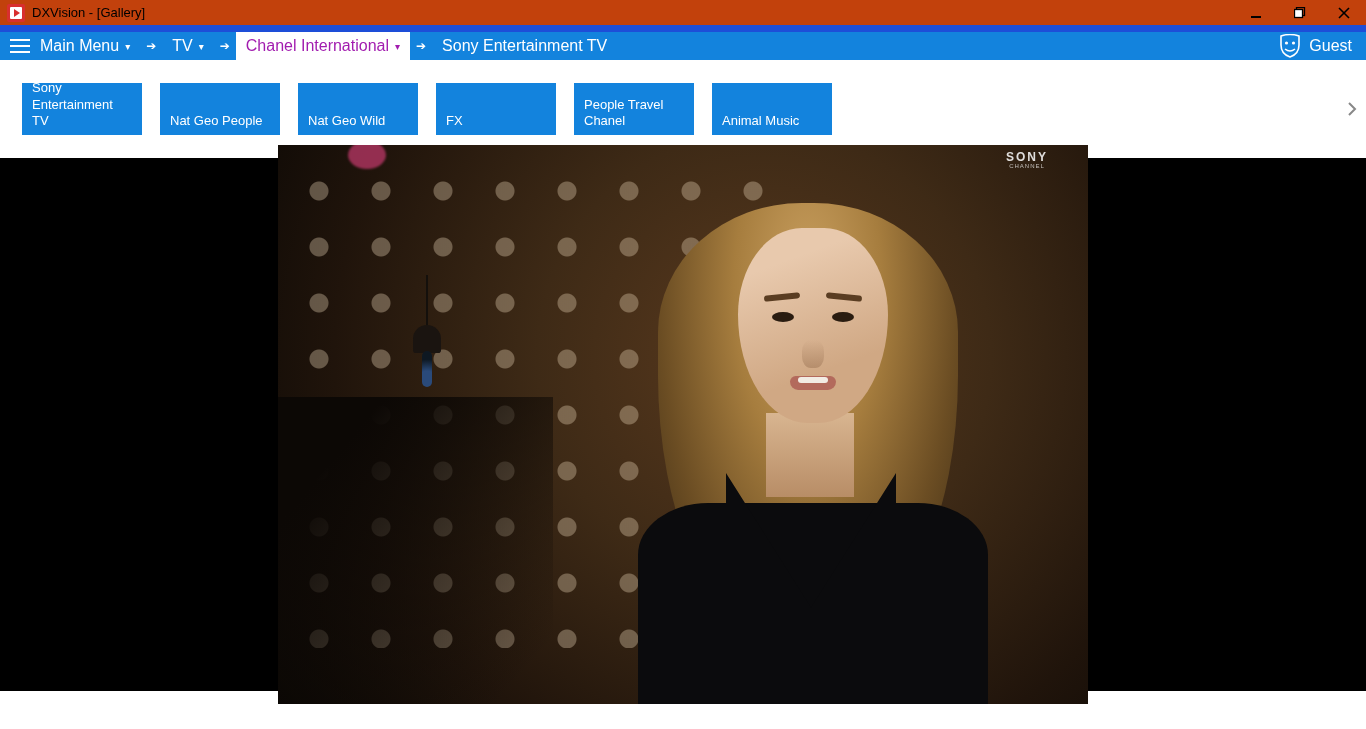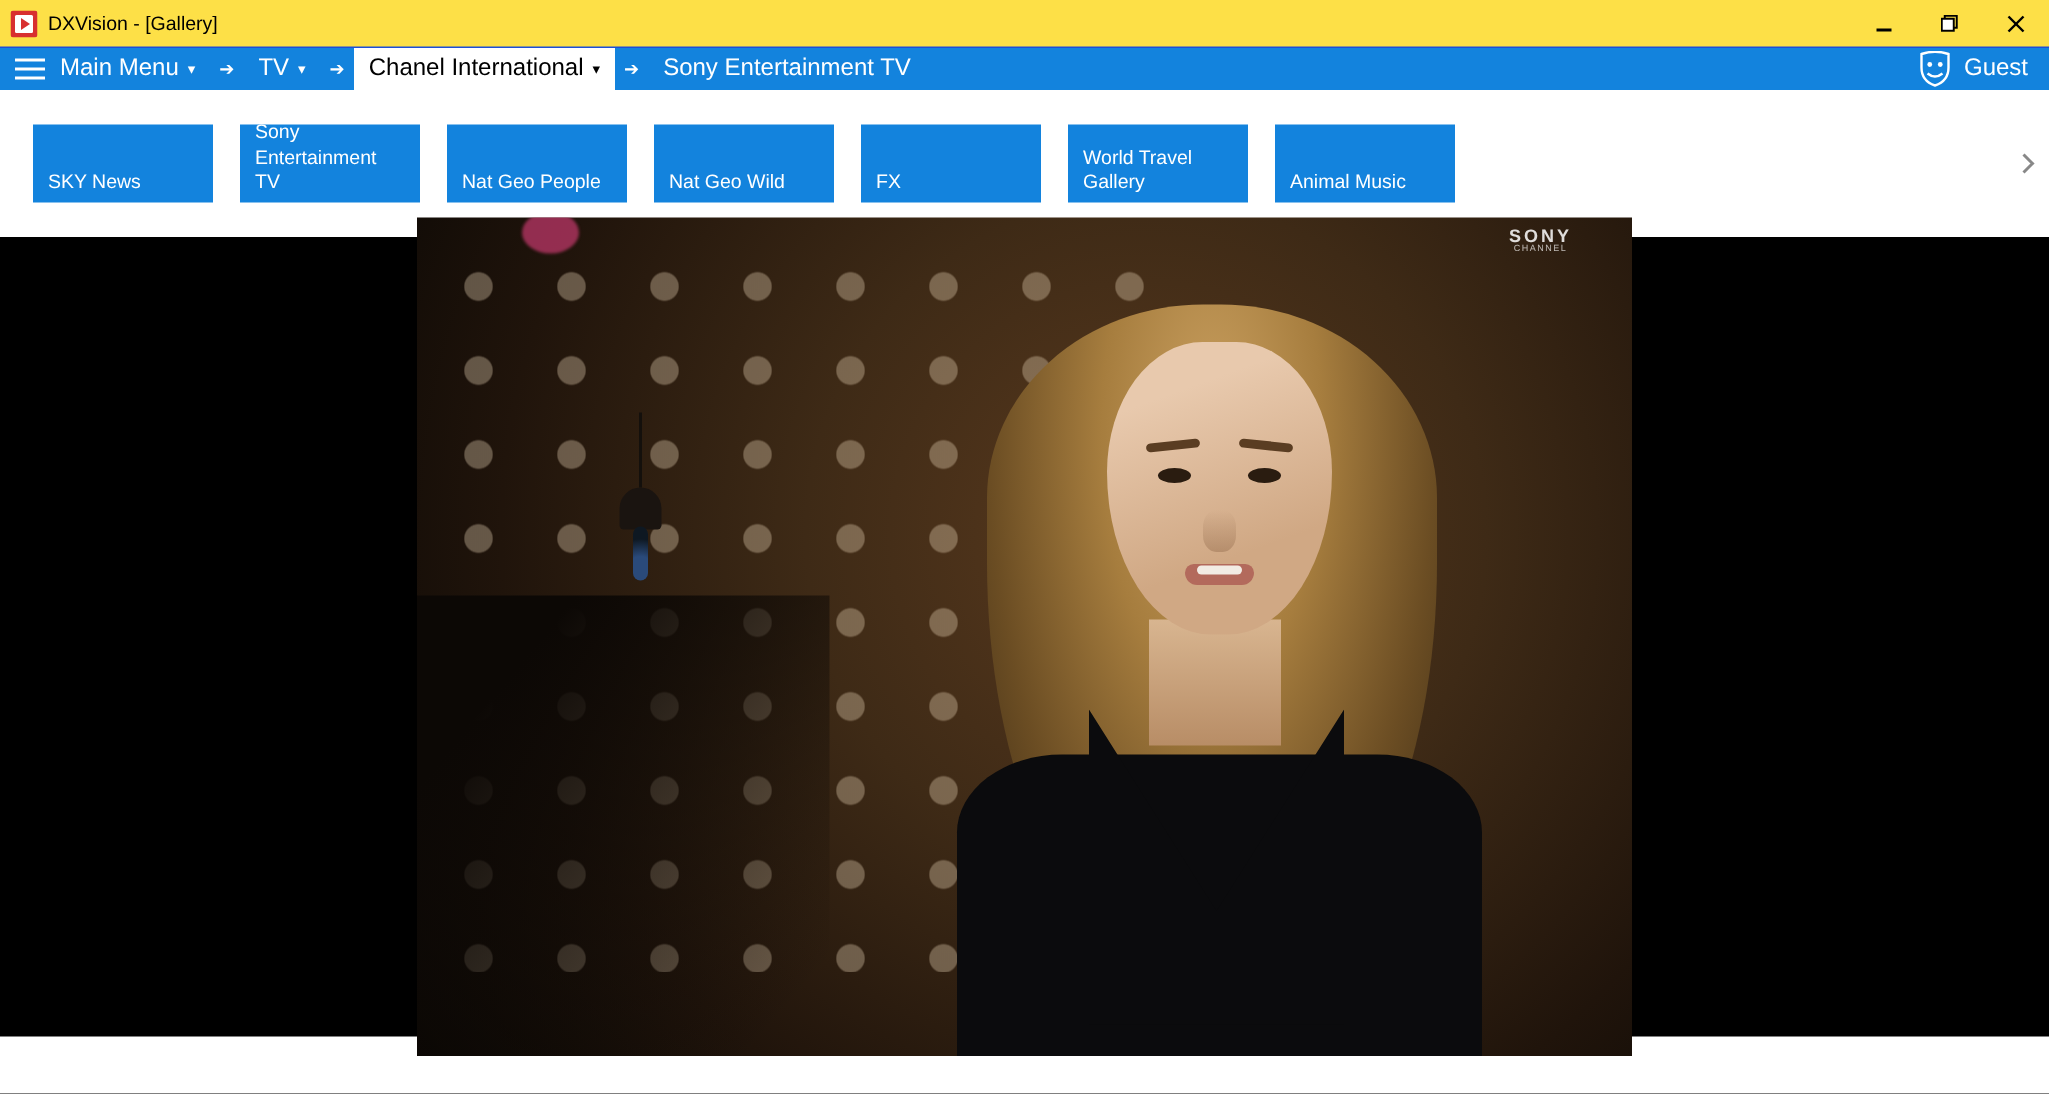--- a/index.html
+++ b/index.html
@@ -5,24 +5,24 @@
     * { margin: 0; padding: 0; box-sizing: border-box; }
     body {
       font-family: "Segoe UI", Tahoma, sans-serif;
       width: 1366px;
       height: 729px;
       overflow: hidden;
       background: #fff;
     }
     .titlebar {
       height: 32px;
-      background: #fde047;
-      display: flex;
-      align-items: center;
-      border-bottom: 1px solid #1d4ed8;
+      background: #c2410c;
+      display: flex;
+      align-items: center;
+      border-bottom: 7px solid #1d4ed8;
     }
     .app-icon {
       width: 20px;
       height: 20px;
       margin: 0 6px;
       display: flex;
       align-items: center;
       justify-content: center;
     }
     .app-icon svg { display: block; }
@@ -54,21 +54,21 @@
     }
     .nav-segment {
       display: flex;
       align-items: center;
       padding: 0 10px;
       font-size: 16px;
       cursor: pointer;
     }
     .nav-segment.inverse {
       background: #fff;
-      color: #000000;
+      color: #a21caf;
     }
     .nav-segment .caret {
       margin-left: 6px;
       font-size: 10px;
     }
     .arrow-sep {
       display: flex;
       align-items: center;
       justify-content: center;
       padding: 0 6px;
@@ -360,36 +360,33 @@
         <circle cx="14.5" cy="9" r="1.6" fill="#fff"></circle>
         <path d="M6 15 Q11 19 16 15" fill="none" stroke="#fff" stroke-width="1.6"></path>
       </svg>
     </span>
     <span>Guest</span>
   </div>
 </div>
 
 <div class="channel-strip">
   <div class="channel-tile">
-      <span>SKY News</span>
-    </div>
-  <div class="channel-tile">
       <span>Sony Entertainment TV</span>
     </div>
   <div class="channel-tile">
       <span>Nat Geo People</span>
     </div>
   <div class="channel-tile">
       <span>Nat Geo Wild</span>
     </div>
   <div class="channel-tile">
       <span>FX</span>
     </div>
   <div class="channel-tile">
-      <span>World Travel Gallery</span>
+      <span>People Travel Chanel</span>
     </div>
   <div class="channel-tile">
       <span>Animal Music</span>
     </div>
   <div class="scroll-arrow">
     <svg width="10" height="16" viewBox="0 0 10 16">
         <polyline points="2,2 8,8 2,14" fill="none" stroke="#888" stroke-width="2"></polyline>
       </svg>
   </div>
 </div>

